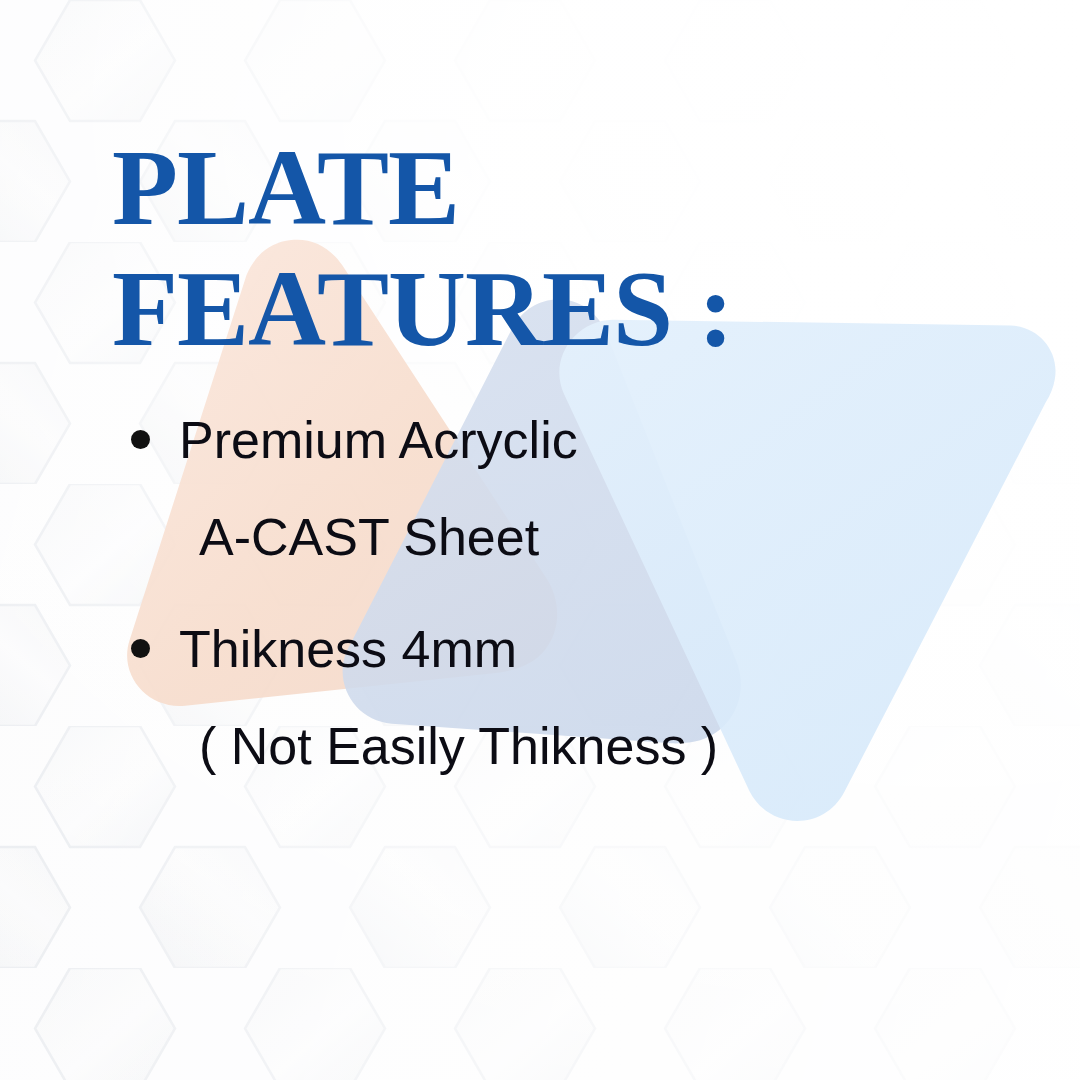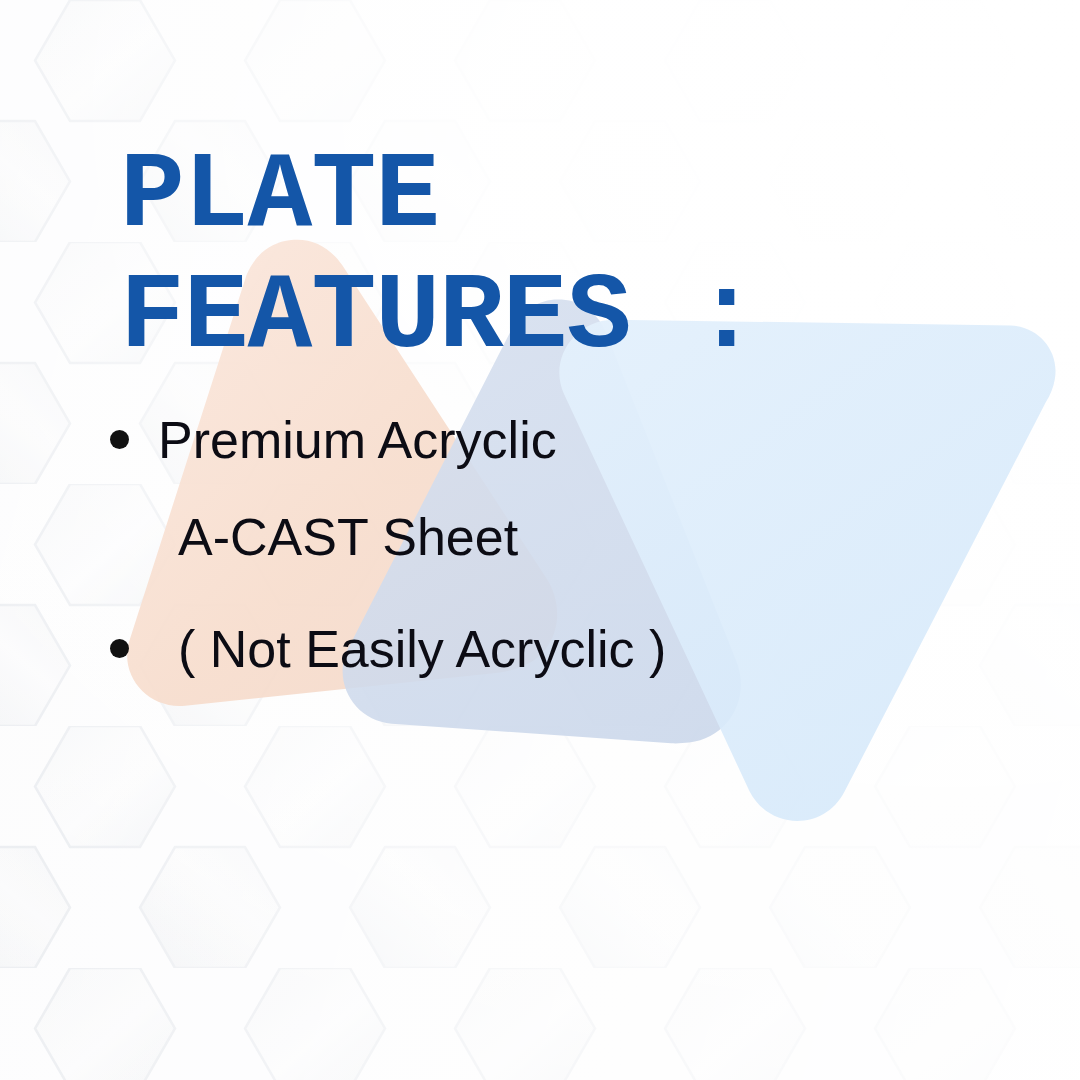--- a/index.html
+++ b/index.html
@@ -51,33 +51,33 @@
     width: 1080px;
     height: 1080px;
   }
 
   .heading {
     position: absolute;
     left: 112px;
     top: 128px;
     width: 880px;
     color: #1456a8;
-    font-family: Liberation Mono, monospace;
+    font-family: Liberation Serif, serif;
     font-weight: 700;
     font-size: 108px;
     line-height: 1.12;
     letter-spacing: -1px;
-    margin: 8px;
+    margin: 0;
     text-transform: uppercase;
     white-space: pre-line;
   }
 
   .features {
     position: absolute;
-    left: 96px;
+    left: 117px;
     top: 392px;
     width: 920px;
     margin: 0;
     padding: 0;
     list-style: none;
   }
 
   .feature-item {
     position: relative;
     margin: 0 0 16px 0;
@@ -198,18 +198,19 @@
 
       <li class="feature-item">
         <span class="feature-bullet"></span>
         <span class="feature-line feature-line-1">Premium Acryclic</span>
         <span class="feature-line feature-line-2">A-CAST Sheet</span>
       </li>
 
 
       <li class="feature-item">
         <span class="feature-bullet"></span>
-        <span class="feature-line feature-line-2">( Not Easily Acryclic )</span>
+        <span class="feature-line feature-line-1">Thikness 4mm</span>
+        <span class="feature-line feature-line-2">( Not Easily Thikness )</span>
       </li>
 
     </ul>
   </div>
 </div>
 
 </body></html>

